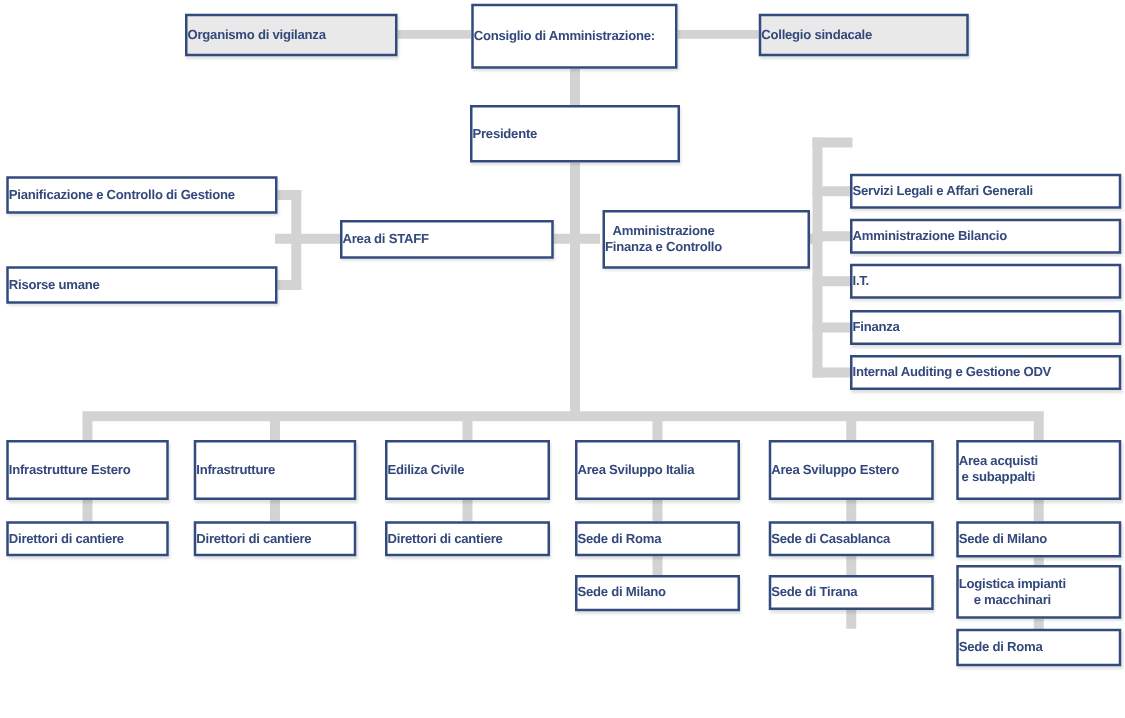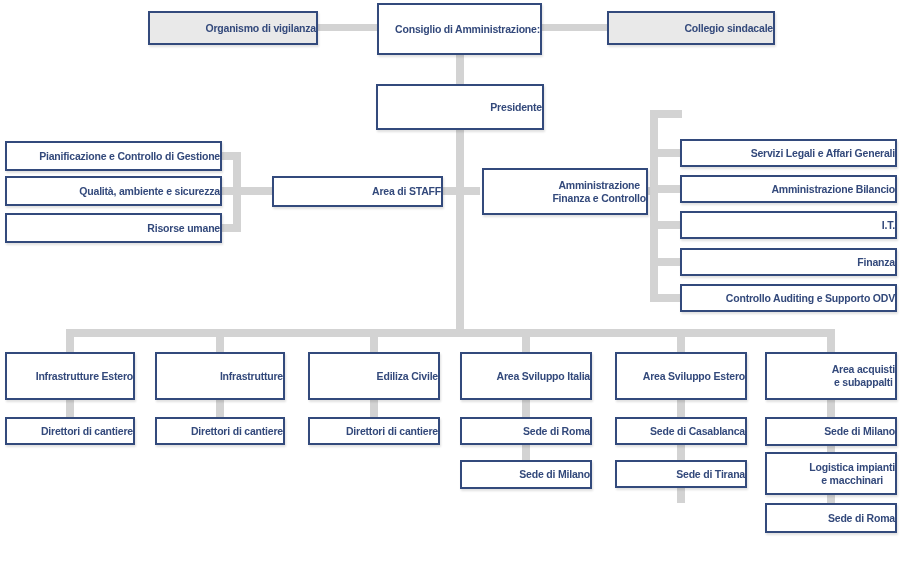--- a/index.html
+++ b/index.html
@@ -3,21 +3,21 @@
 <meta charset="utf-8">
 <style>
   * { margin:0; padding:0; box-sizing:border-box; }
   html,body { background:#ffffff; }
   body { font-family:"Liberation Sans", sans-serif; }
   .canvas {
     position:relative; width:900px; height:574px; background:#ffffff; overflow:hidden;
   }
   .box {
     position:absolute; border:2.5px solid #334a7c; background:#ffffff;
-    color:#33497b; display:flex; align-items:center; justify-content:flex-end;
+    color:#33497b; display:flex; align-items:center; justify-content:flex-start;
     text-align:center; font-size:10.5px; font-weight:bold; letter-spacing:-0.2px;
     line-height:13px; z-index:2; box-shadow:1px 2px 2px rgba(0,0,0,0.12);
   }
   .box.gray { background:#e9e9e9; }
   .box span { white-space:pre; }
   .conn { position:absolute; background:#d3d3d3; z-index:1; }
 </style>
 </head>
 <body>
 
@@ -74,23 +74,20 @@
     <span>Collegio sindacale</span>
   </div>
 
   <div class="box" style="left:376px;top:84px;width:168px;height:46px">
     <span>Presidente</span>
   </div>
 
   <div class="box" style="left:5px;top:141px;width:217px;height:30px">
     <span>Pianificazione e Controllo di Gestione</span>
   </div>
-  <div class="box" style="left:5px;top:176px;width:217px;height:30px">
-    <span>Qualità, ambiente e sicurezza</span>
-  </div>
   <div class="box" style="left:5px;top:213px;width:217px;height:30px">
     <span>Risorse umane</span>
   </div>
   <div class="box" style="left:272px;top:176px;width:171px;height:31px">
     <span>Area di STAFF</span>
   </div>
 
   <div class="box" style="left:482px;top:168px;width:166px;height:47px">
     <span>Amministrazione
 Finanza e Controllo</span>
@@ -102,21 +99,21 @@
   <div class="box" style="left:680px;top:139px;width:217px;height:28px">
     <span>Servizi Legali e Affari Generali</span>
   </div>
   <div class="box" style="left:680px;top:211px;width:217px;height:28px">
     <span>I.T.</span>
   </div>
   <div class="box" style="left:680px;top:248px;width:217px;height:28px">
     <span>Finanza</span>
   </div>
   <div class="box" style="left:680px;top:284px;width:217px;height:28px">
-    <span>Controllo Auditing e Supporto ODV</span>
+    <span>Internal Auditing e Gestione ODV</span>
   </div>
 
   <div class="box" style="left:5px;top:352px;width:130px;height:48px">
     <span>Infrastrutture Estero</span>
   </div>
   <div class="box" style="left:155px;top:352px;width:130px;height:48px">
     <span>Infrastrutture</span>
   </div>
   <div class="box" style="left:308px;top:352px;width:132px;height:48px">
     <span>Ediliza Civile</span>

